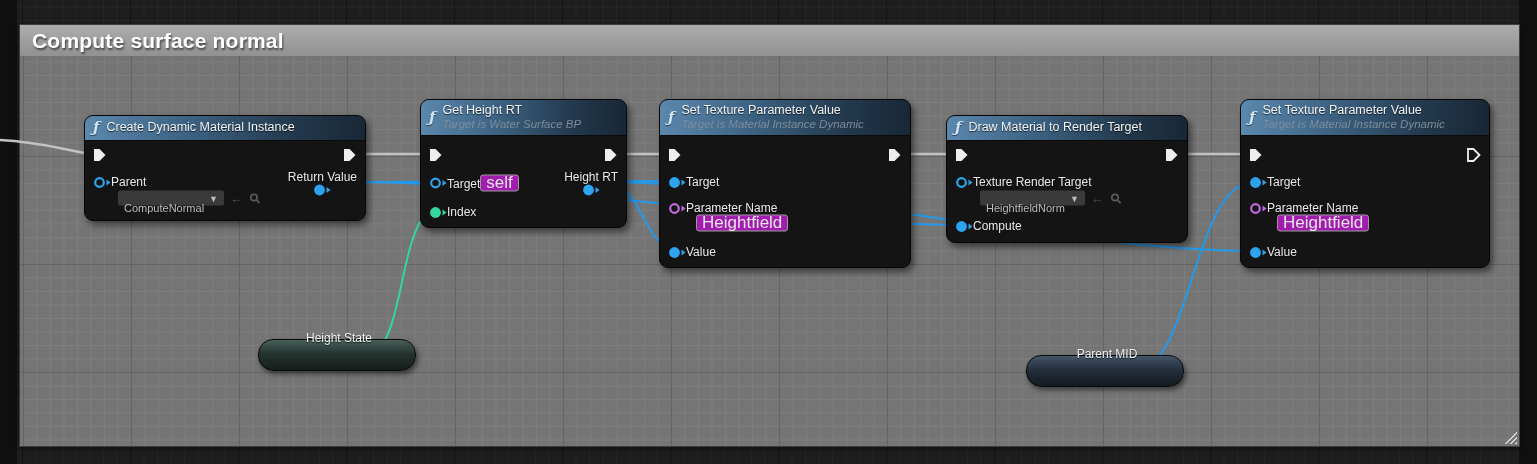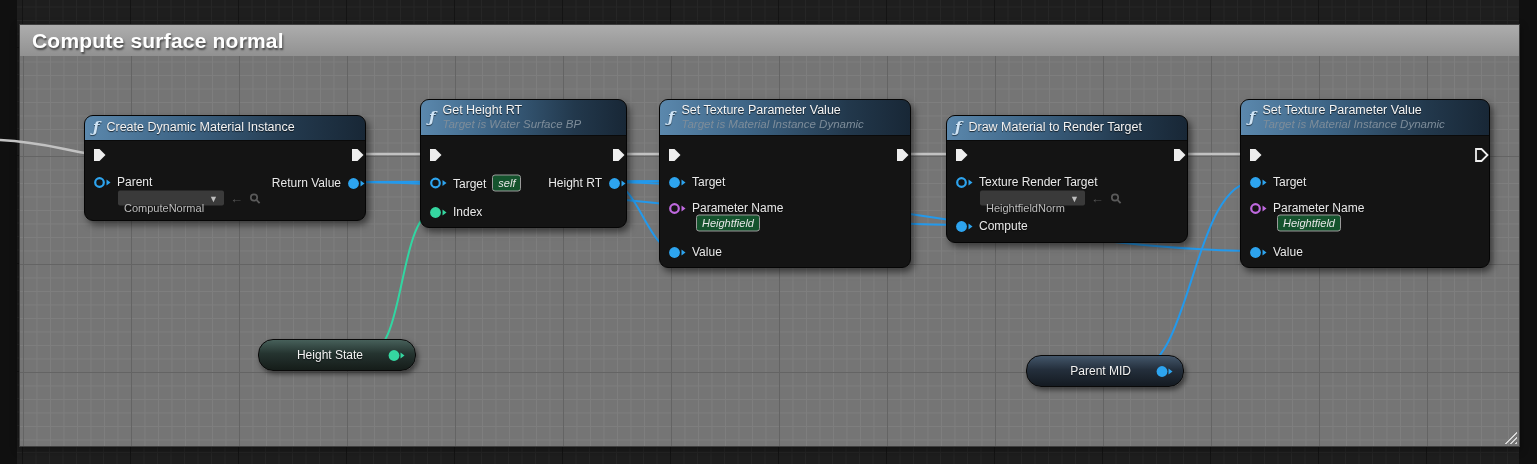--- a/index.html
+++ b/index.html
@@ -48,39 +48,39 @@
   .node-header{background:linear-gradient(90deg,#5b88ad 0%,#3d6485 35%,#22384c 75%,#182736 100%);
     border-radius:8px 8px 0 0;display:flex;align-items:center;gap:7px;
     padding:2px 8px 3px 8px;border-bottom:1px solid #0a0a0a;}
   .fn-icon{font-family:"DejaVu Serif","Liberation Serif",serif;font-style:italic;
     font-weight:bold;color:#cfe4f5;font-size:15px;line-height:15px;
     text-shadow:0 1px 1px rgba(0,0,0,.6);}
   .node-title{font-size:12.5px;font-weight:normal;color:#f4f4f4;line-height:15px;
     text-shadow:0 1px 1px rgba(0,0,0,.7);white-space:nowrap;}
   .node-subtitle{font-size:11.5px;font-style:italic;color:#7e8d9a;line-height:13px;
     white-space:nowrap;}
-  .pin-row{position:absolute;display:flex;align-items:center;gap:6px;
+  .pin-row{position:absolute;display:flex;align-items:center;
     transform:translateY(-50%);white-space:nowrap;}
   .pin-row.left{left:8px;}
-  .pin-row.right{right:0;flex-direction:row;}
+  .pin-row.right{right:8px;flex-direction:column;}
   .pin-label{font-size:12px;color:#e9e9e9;text-shadow:0 1px 1px rgba(0,0,0,.6);}
   .sub-row{position:absolute;display:flex;align-items:center;gap:6px;transform:translateY(-50%);}
-  .value-box{font-size:11px;color:#e6e6e6;background:#14532d;border:1px solid #9a9a9a;
-    border-radius:3px;padding:0px 5px 1px 5px;line-height:14px;font-style:italic;}
+  .value-box{font-size:17px;color:#e6e6e6;background:#a21caf;border:1px solid #9a9a9a;
+    border-radius:3px;padding:0px 5px 1px 5px;line-height:14px;}
   .dropdown{display:inline-flex;align-items:center;gap:5px;background:#3a3a3a;
     border-radius:2px;padding:0 6px;height:15px;}
   .dropdown .dd-text{font-size:11px;color:#bdbdbd;line-height:15px;margin-top:20px;}
   .dropdown .caret{font-size:9px;color:#bdbdbd;}
   .goto-arrow{color:#565656;font-size:13px;font-weight:bold;line-height:12px;}
   svg.pin{display:block;}
 
   
   .pill{position:absolute;z-index:4;height:30px;border-radius:15px;
     border:1.5px solid #090909;box-shadow:2px 3px 5px rgba(0,0,0,.5);
-    display:flex;align-items:center;justify-content:flex-end;gap:25px;padding:0 10px 0 14px;}
+    display:flex;align-items:center;justify-content:flex-end;gap:25px;padding:0 10px 0 14px;flex-direction:column;}
   .pill.green{background:linear-gradient(180deg,#47605a 0%,#253430 45%,#151c19 100%);}
   .pill.blue{background:linear-gradient(180deg,#43566a 0%,#242f3c 45%,#141a21 100%);}
   .pill-label{font-size:12px;color:#f2f2f2;text-shadow:0 1px 1px rgba(0,0,0,.7);}
 </style>
 </head>
 <body>
 
 <div class="edge-strip edge-left"></div>
 <div class="edge-strip edge-right"></div>
 

